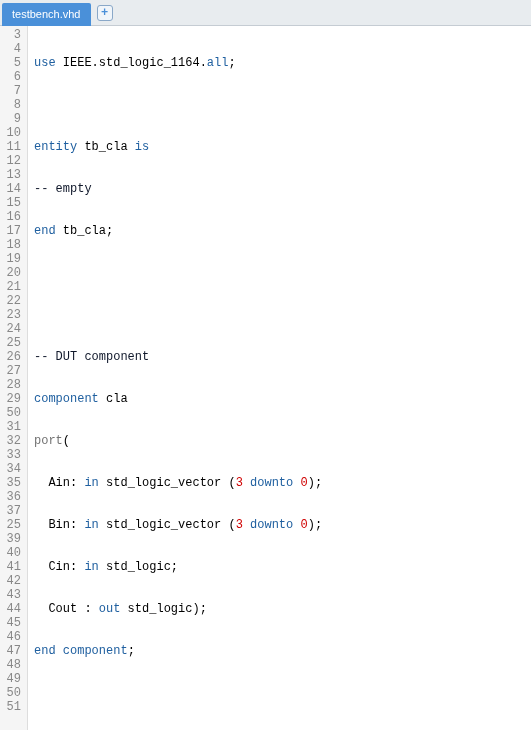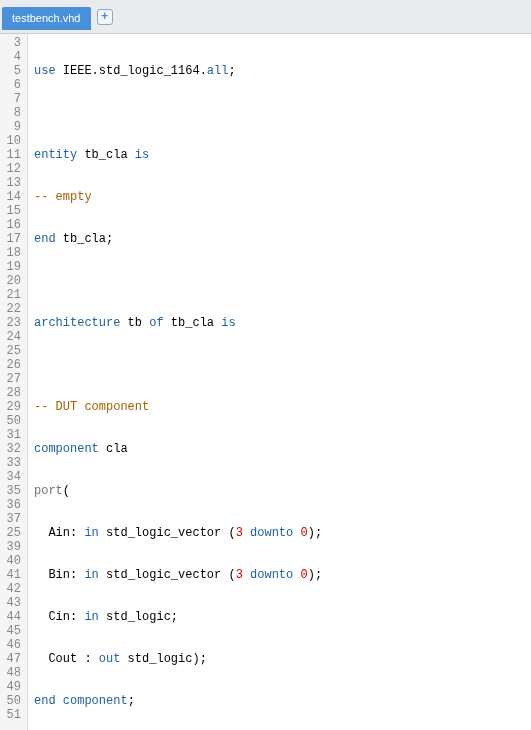--- a/index.html
+++ b/index.html
@@ -9,21 +9,21 @@
     background: #fff;
     width: 531px;
     height: 730px;
     overflow: hidden;
   }
   .tabbar {
     display: flex;
     align-items: center;
     background: #e8ecef;
     border-bottom: 1px solid #c5ccd3;
-    height: 34px;
+    height: 26px;
     padding-left: 2px;
   }
   .tab {
     background: #4a90d9;
     color: #fff;
     padding: 4px 10px;
     font-size: 11px;
     font-family: "Segoe UI", Arial, sans-serif;
     border-radius: 2px 2px 0 0;
     margin-top: 3px;
@@ -62,21 +62,21 @@
   }
   .gutter div { height: 14px; line-height: 14px; }
   .code {
     padding: 2px 0 19px 6px;
     white-space: pre;
     flex: 1;
   }
   .code .line { height: 14px; line-height: 14px; }
   .kw { color: #2060a0; }        
   .kw2 { color: #737373; }
-  .cm { color: #a16207; }       
+  .cm { color: #0f172a; }       
   .num { color: #d00000; }
 </style>
 </head>
 <body>
 
 <div class="tabbar">
   <div class="tab">testbench.vhd</div>
   <div class="plusbtn">+</div>
 </div>
 
@@ -132,21 +132,20 @@
       <div>50</div>
       <div>51</div>
     </div>
   <div class="code">
     <div class="line"><span class="kw">use</span><span> IEEE.std_logic_1164.</span><span class="kw">all</span><span>;</span></div>
     <div class="line"></div>
     <div class="line"><span class="kw">entity</span><span> tb_cla </span><span class="kw">is</span></div>
     <div class="line"><span class="cm">-- empty</span></div>
     <div class="line"><span class="kw">end</span><span> tb_cla;</span></div>
     <div class="line"></div>
-    <div class="line"><span class="kw">architecture</span><span> tb </span><span class="kw">of</span><span> tb_cla </span><span class="kw">is</span></div>
     <div class="line"></div>
     <div class="line"><span class="cm">-- DUT component</span></div>
     <div class="line"><span class="kw">component</span><span> cla</span></div>
     <div class="line"><span class="kw2">port</span><span>(</span></div>
     <div class="line"><span>  Ain: </span><span class="kw">in</span><span> std_logic_vector (</span><span class="num">3</span><span> </span><span class="kw">downto</span><span> </span><span class="num">0</span><span>);</span></div>
     <div class="line"><span>  Bin: </span><span class="kw">in</span><span> std_logic_vector (</span><span class="num">3</span><span> </span><span class="kw">downto</span><span> </span><span class="num">0</span><span>);</span></div>
     <div class="line"><span>  Cin: </span><span class="kw">in</span><span> std_logic;</span></div>
     <div class="line"><span>  Cout : </span><span class="kw">out</span><span> std_logic);</span></div>
     <div class="line"><span class="kw">end</span><span> </span><span class="kw">component</span><span>;</span></div>
     

